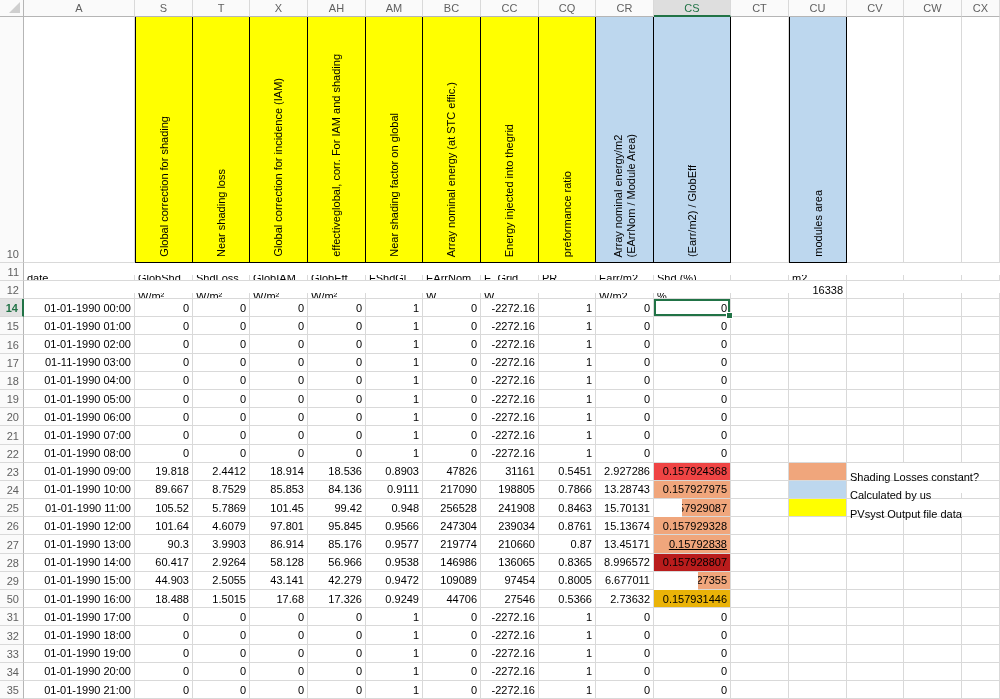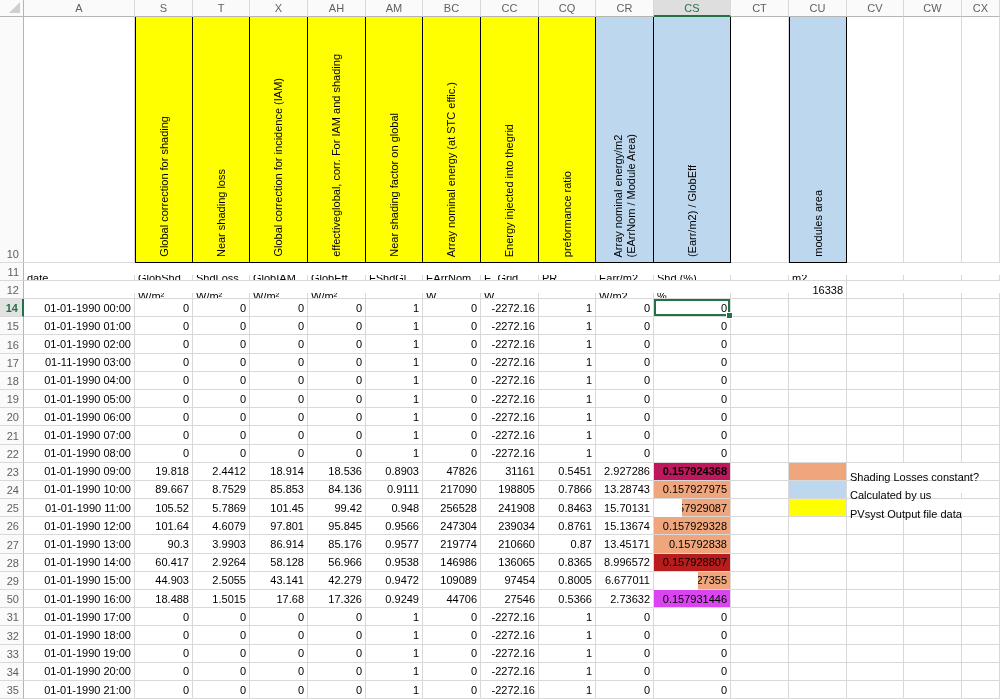--- a/index.html
+++ b/index.html
@@ -299,21 +299,21 @@
       <div class="cell num">01-01-1990 09:00</div>
       <div class="cell num">19.818</div>
       <div class="cell num">2.4412</div>
       <div class="cell num">18.914</div>
       <div class="cell num">18.536</div>
       <div class="cell num">0.8903</div>
       <div class="cell num">47826</div>
       <div class="cell num">31161</div>
       <div class="cell num">0.5451</div>
       <div class="cell num">2.927286</div>
-      <div class="cell num" style="background: #be185d; font-weight: bold;">0.157924368</div>
+      <div class="cell num" style="background: #ef4444;">0.157924368</div>
       <div class="cell"></div>
       <div class="cell" style="background: rgb(240, 166, 124);"></div>
       <div class="cell txt legend-label">Shading Losses constant?</div>
       <div class="cell"></div>
       <div class="rowhead">24</div>
       <div class="cell num">01-01-1990 10:00</div>
       <div class="cell num">89.667</div>
       <div class="cell num">8.7529</div>
       <div class="cell num">85.853</div>
       <div class="cell num">84.136</div>
@@ -364,21 +364,21 @@
       <div class="cell num">01-01-1990 13:00</div>
       <div class="cell num">90.3</div>
       <div class="cell num">3.9903</div>
       <div class="cell num">86.914</div>
       <div class="cell num">85.176</div>
       <div class="cell num">0.9577</div>
       <div class="cell num">219774</div>
       <div class="cell num">210660</div>
       <div class="cell num">0.87</div>
       <div class="cell num">13.45171</div>
-      <div class="cell num" style="background: rgb(240, 166, 124);">0.15792838</div>
+      <div class="cell num" style="background: rgb(240, 166, 124); text-decoration: underline;">0.15792838</div>
       <div class="cell"></div>
       <div class="cell"></div>
       <div class="cell"></div>
       <div class="cell"></div>
       <div class="cell"></div>
       <div class="rowhead">28</div>
       <div class="cell num">01-01-1990 14:00</div>
       <div class="cell num">60.417</div>
       <div class="cell num">2.9264</div>
       <div class="cell num">58.128</div>
@@ -415,21 +415,21 @@
       <div class="cell num">01-01-1990 16:00</div>
       <div class="cell num">18.488</div>
       <div class="cell num">1.5015</div>
       <div class="cell num">17.68</div>
       <div class="cell num">17.326</div>
       <div class="cell num">0.9249</div>
       <div class="cell num">44706</div>
       <div class="cell num">27546</div>
       <div class="cell num">0.5366</div>
       <div class="cell num">2.73632</div>
-      <div class="cell num" style="background: #d946ef;">0.157931446</div>
+      <div class="cell num" style="background: #eab308;">0.157931446</div>
       <div class="cell"></div>
       <div class="cell"></div>
       <div class="cell"></div>
       <div class="cell"></div>
       <div class="cell"></div>
       <div class="rowhead">31</div>
       <div class="cell num">01-01-1990 17:00</div>
       <div class="cell num">0</div>
       <div class="cell num">0</div>
       <div class="cell num">0</div>

